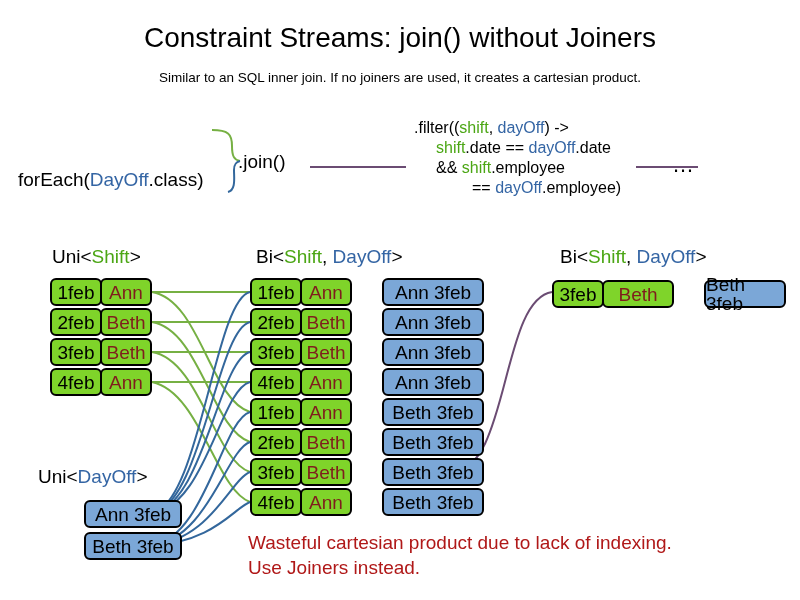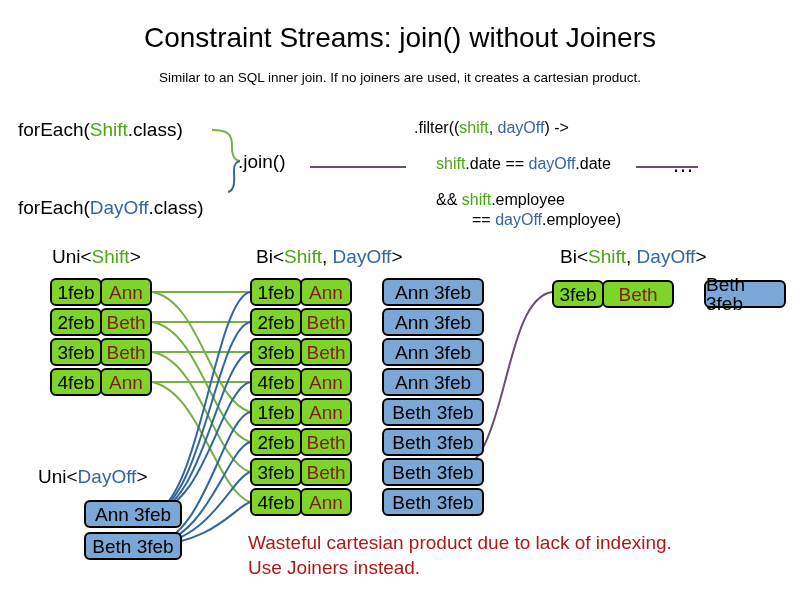--- a/index.html
+++ b/index.html
@@ -38,25 +38,25 @@
     font-size: 19px;
     color: #000000;
     white-space: nowrap;
     line-height: 1.25;
   }
   .code.small { font-size: 16px; }
   .g { color: #4ba614; }
   .b { color: #3465a4; }
 
   #forEachShift { left: 18px; top: 118px; }
-  #forEachDayOff { left: 18px; top: 196px; }
+  #forEachDayOff { left: 18px; top: 168px; }
   #joinLabel { left: 238px; top: 150px; }
   #filterBlock { left: 414px; top: 118px; }
   #filterBlock .ln { display: block; }
-  #filterBlock .ind1 { padding-left: 22px; margin-top: 16px; }
+  #filterBlock .ind1 { padding-left: 22px; }
   #filterBlock .ind2 { padding-left: 58px; }
   #ellipsis {
     left: 672px; top: 152px;
     font-size: 22px; color: #000000;
     letter-spacing: 2px;
   }
 
   
   .pipe {
     background: #6b4c73;
@@ -139,21 +139,20 @@
   }
 </style>
 </head>
 <body>
 
 <div id="stage">
 
   <div class="abs" id="title">Constraint Streams: join() without Joiners</div>
   <div class="abs" id="subtitle">Similar to an SQL inner join. If no joiners are used, it creates a cartesian product.</div>
 
-  <div class="abs code" id="forEachShift"><span>forEach(</span><span class="g">Shift</span><span>.class)</span></div>
 
   <div class="abs code" id="forEachDayOff"><span>forEach(</span><span class="b">DayOff</span><span>.class)</span></div>
 
   <div class="abs code" id="joinLabel">.join()</div>
 
   <div class="abs pipe" id="pipe1"></div>
   <div class="abs pipe" id="pipe2"></div>
   <div class="abs" id="ellipsis">…</div>
 
   <div class="abs code small" id="filterBlock">

